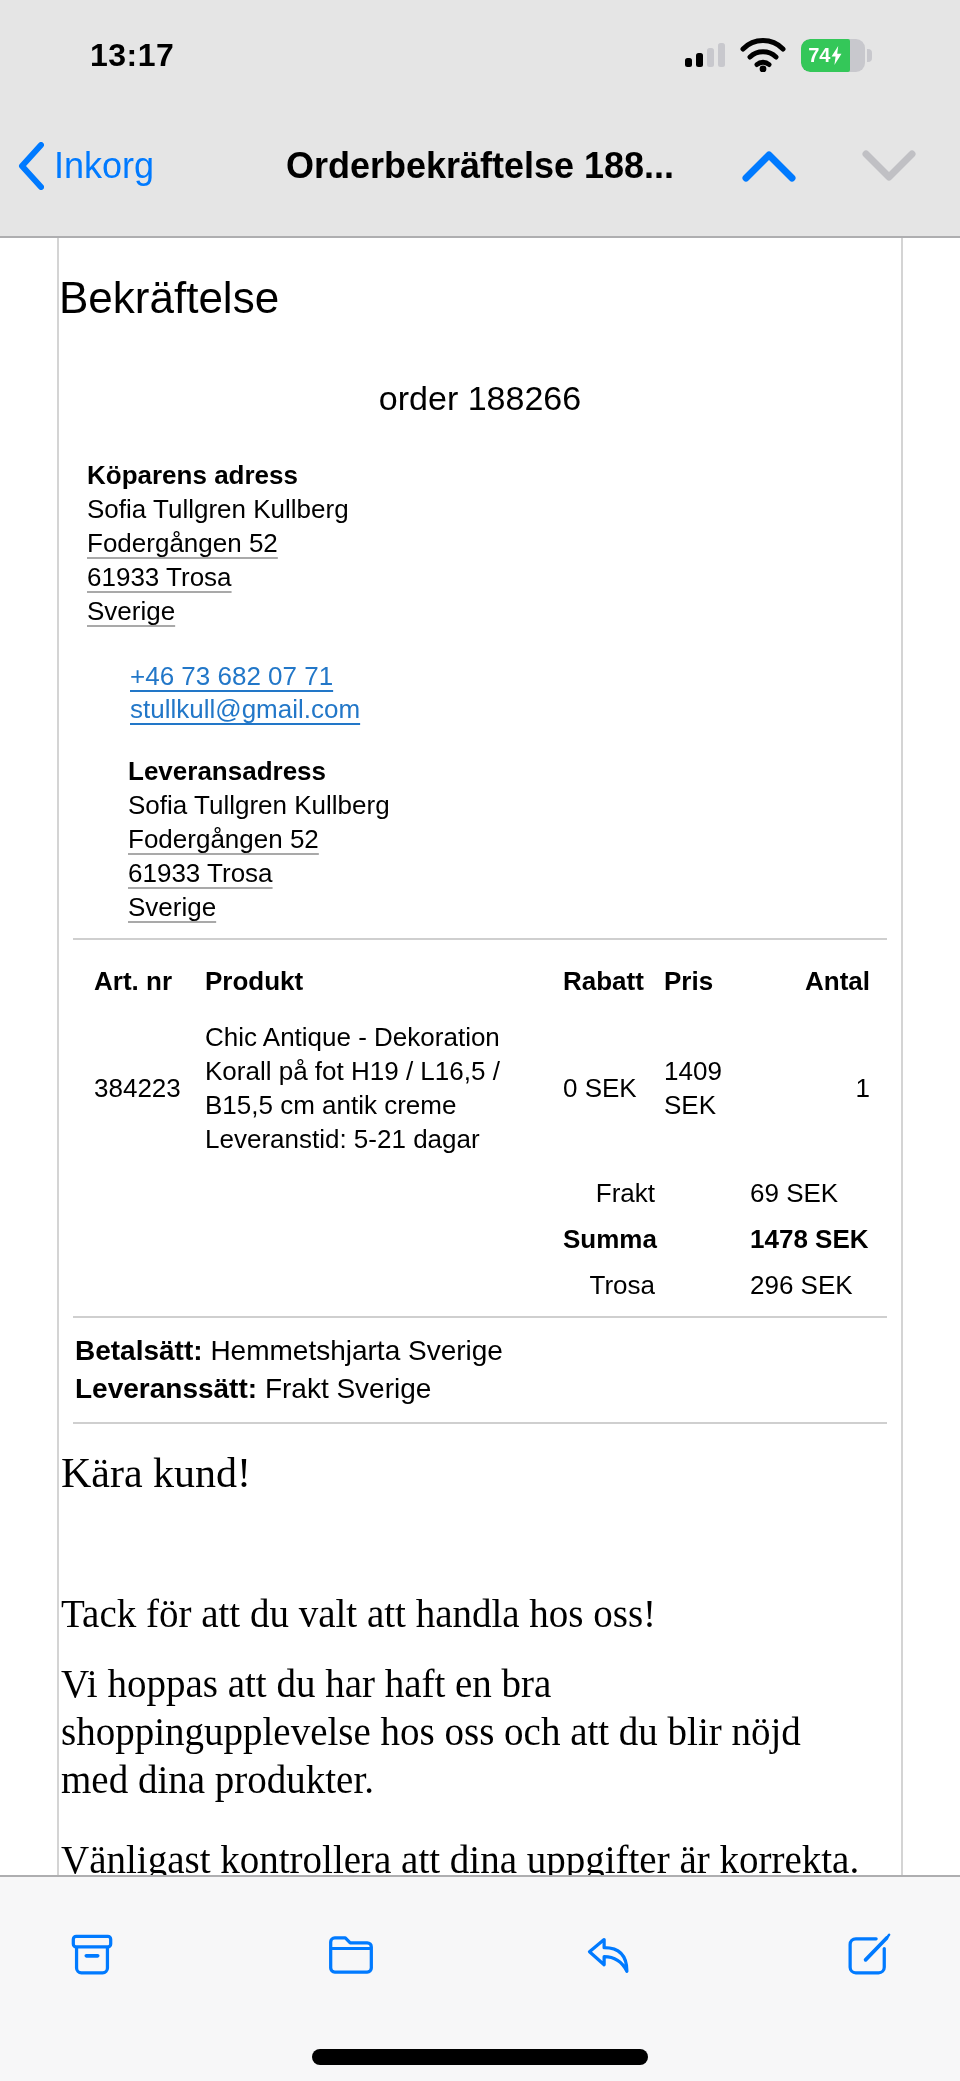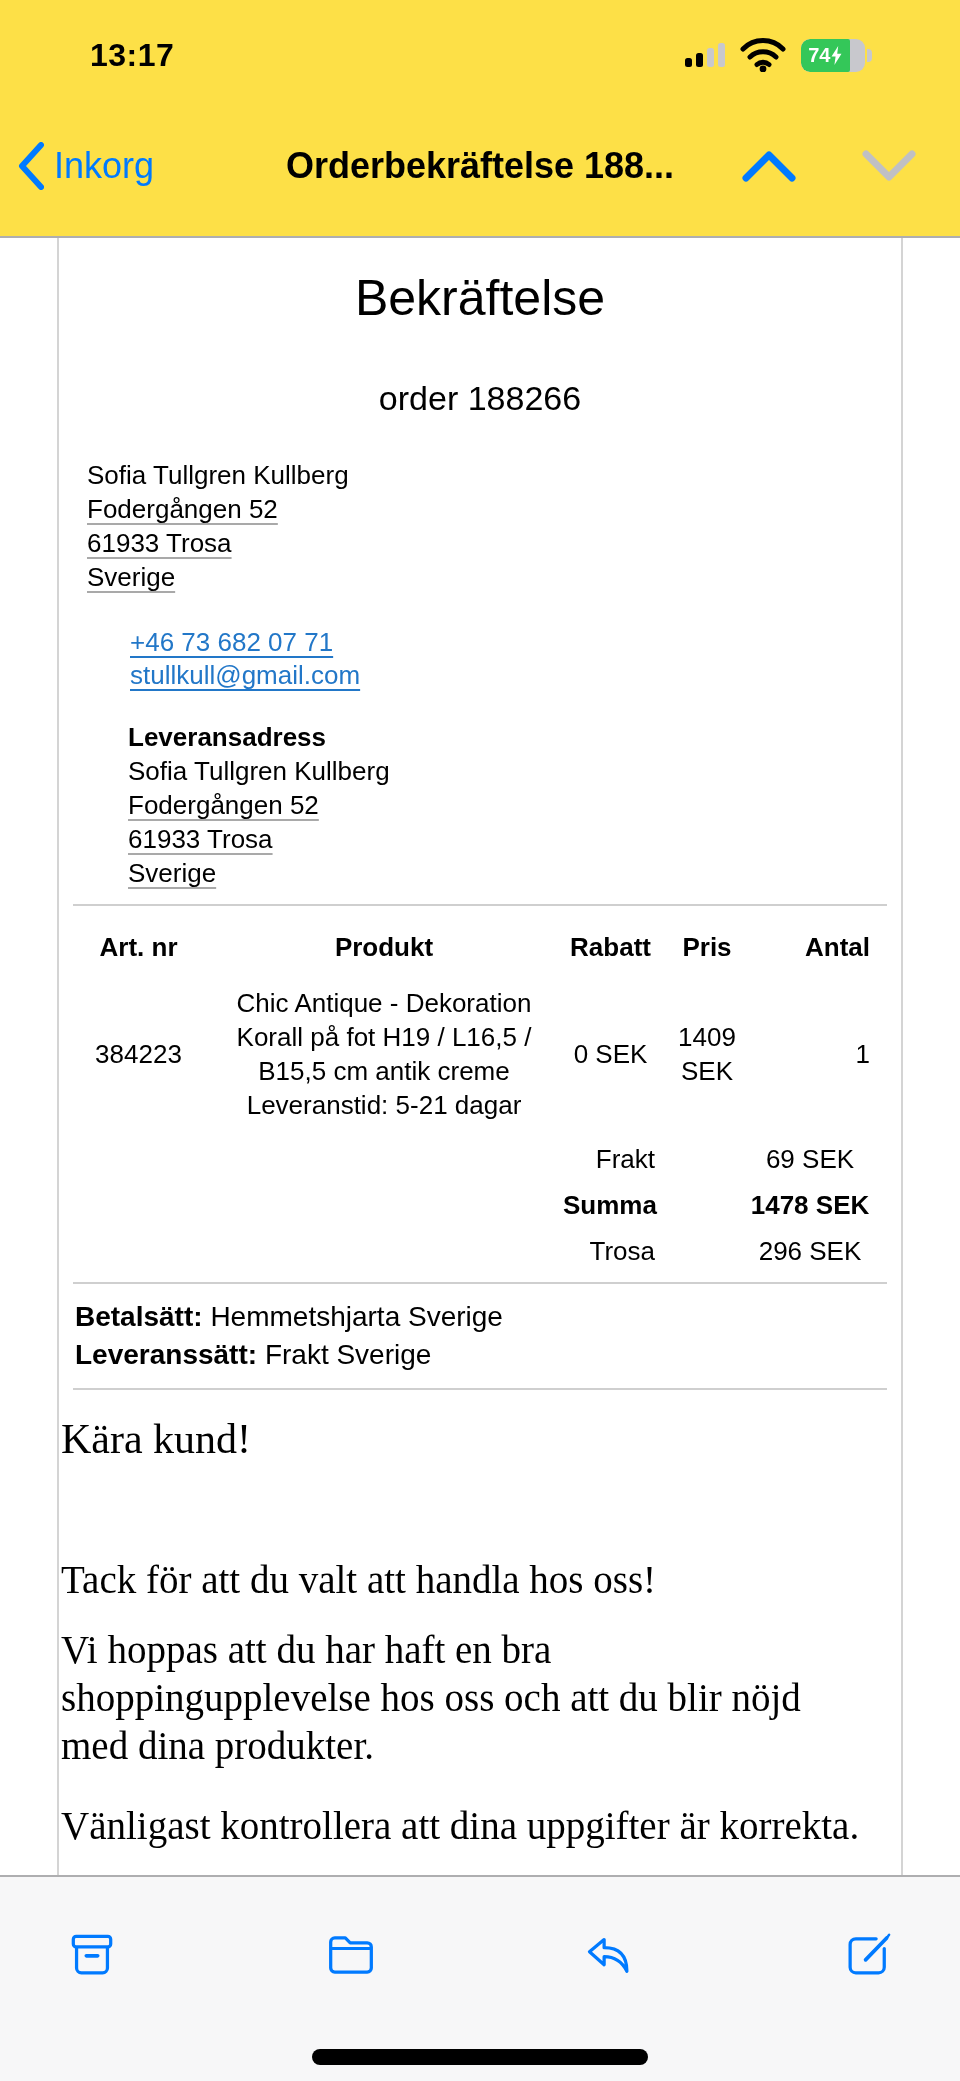--- a/index.html
+++ b/index.html
@@ -3,21 +3,21 @@
 <meta charset="utf-8">
 <style>
   * { margin:0; padding:0; box-sizing:border-box; }
   html,body { background:#e9e9e9; }
   .phone {
     position:relative; width:960px; height:2081px; margin:0 auto;
     background:#ffffff; overflow:hidden;
     font-family:"Liberation Sans", sans-serif; color:#000;
   }
   
-  .chrome-top { background:#fde047; border-bottom:2px solid #aeaeb0; }
+  .chrome-top { background:#e5e5e5; border-bottom:2px solid #aeaeb0; }
   .status-bar {
     height:96px; display:flex; align-items:center;
     padding:14px 88px 0 90px; justify-content:space-between;
   }
   .status-time { font-size:32px; font-weight:bold; letter-spacing:.5px; }
   .status-icons { display:flex; align-items:center; gap:15px; }
   .sig { display:flex; align-items:flex-end; gap:4px; height:24px; }
   .sig i { display:block; width:7px; border-radius:2.5px; background:#c8c8cd; }
   .sig i.on { background:#000; }
   .sig i:nth-child(1){height:9px;} .sig i:nth-child(2){height:14px;}
@@ -49,36 +49,36 @@
     position:absolute; right:42px; top:50%; transform:translateY(-50%);
     display:flex; align-items:center; gap:62px;
   }
   
   .content { height:1637px; overflow:hidden; background:#fff; }
   .page {
     margin:0 57px; min-height:100%; padding-top:16px;
     border-left:2px solid #d4d4d4; border-right:2px solid #d4d4d4;
     font-size:26px; line-height:34px;
   }
-  .email-h1 { margin-top:16px; text-align:center; font-size:50px; line-height:56px; font-weight:normal; }
+  .email-h1 { margin-top:16px; font-size:44px; line-height:56px; font-weight:normal; }
   .order-line { margin-top:52px; text-align:center; font-size:34px; line-height:40px; }
   .addr { margin-top:40px; padding-left:28px; }
   .addr .lbl { font-weight:bold; }
   .addr.delivery { margin-top:28px; padding-left:69px; }
   .u-gray { text-decoration:underline; text-decoration-color:#a9a9a9; text-decoration-thickness:2px; text-underline-offset:5px; }
   .contact { margin-top:32px; padding-left:26px; line-height:33px; }
   .contact a {
     color:#2277c8; text-decoration:underline; text-decoration-thickness:2px;
     text-underline-offset:5px; display:inline-block; cursor:pointer;margin-left:45px;
   }
   .hr { height:2px; background:#cfcfcf; margin:14px 14px 0; }
   table.order { margin:24px 14px 0; width:calc(100% - 28px); border-collapse:collapse; table-layout:fixed; }
   table.order col.c-art { width:110px; } table.order col.c-prod { width:380px; }
   table.order col.c-rab { width:95px; }  table.order col.c-pris { width:92px; }
-  th, td { font-size:26px; line-height:34px; vertical-align:middle; text-align:center; font-weight:normal; padding:0; }
+  th, td { font-size:26px; line-height:34px; vertical-align:middle; text-align:left; font-weight:normal; padding:0; }
   th { font-weight:bold; padding-bottom:14px; }
   .c1 { padding-left:21px; } .c2 { padding-left:22px; } .c4 { padding-left:6px; }
   .c5 { text-align:right; padding-right:17px; }
   tr.item td { padding-top:8px; padding-bottom:8px; }
   tr.total td.tlabel { text-align:right; padding-right:95px; padding-top:12px; }
   tr.total td.tval { padding-right:17px; padding-top:12px; }
   tr.total.bold td { font-weight:bold; }
   .pay { margin-top:14px; padding-left:16px; font-size:28px; line-height:38px; }
   .pay .lbl { font-weight:bold; }
   .body-text { font-family:"Liberation Serif", serif; padding-left:2px; max-width:802px; }
@@ -156,20 +156,21 @@
     </div>
   </div>
 
   <div class="content">
     <div class="page">
 
       <h1 class="email-h1">Bekräftelse</h1>
       <div class="order-line">order 188266</div>
 
       <div class="addr buyer">
+        <div class="lbl">Köparens adress</div>
         <div>Sofia Tullgren Kullberg</div>
         <div><span class="u-gray">Fodergången 52</span></div>
         <div><span class="u-gray">61933 Trosa</span></div>
         <div><span class="u-gray">Sverige</span></div>
       </div>
 
       <div class="contact">
         <div><a>+46 73 682 07 71</a></div>
         <div><a>stullkull@gmail.com</a></div>
       </div>

